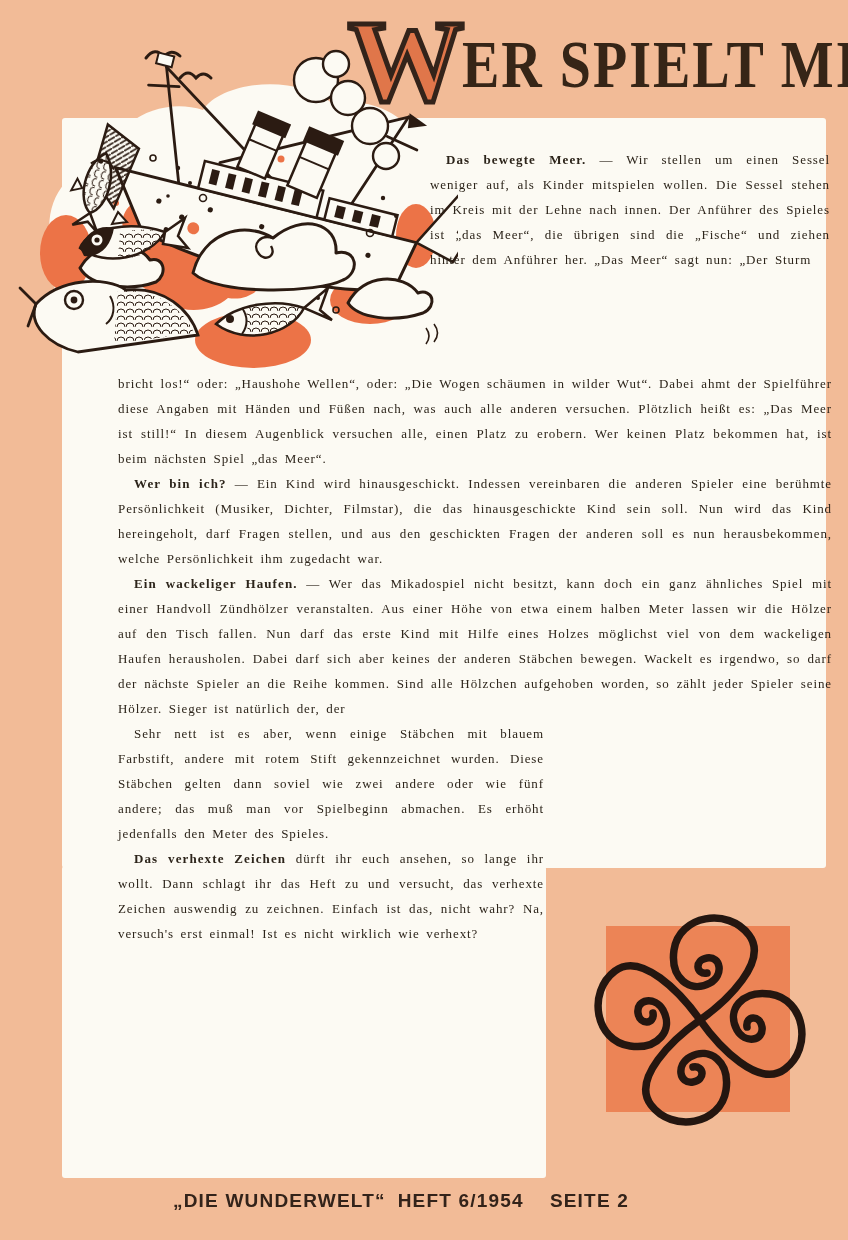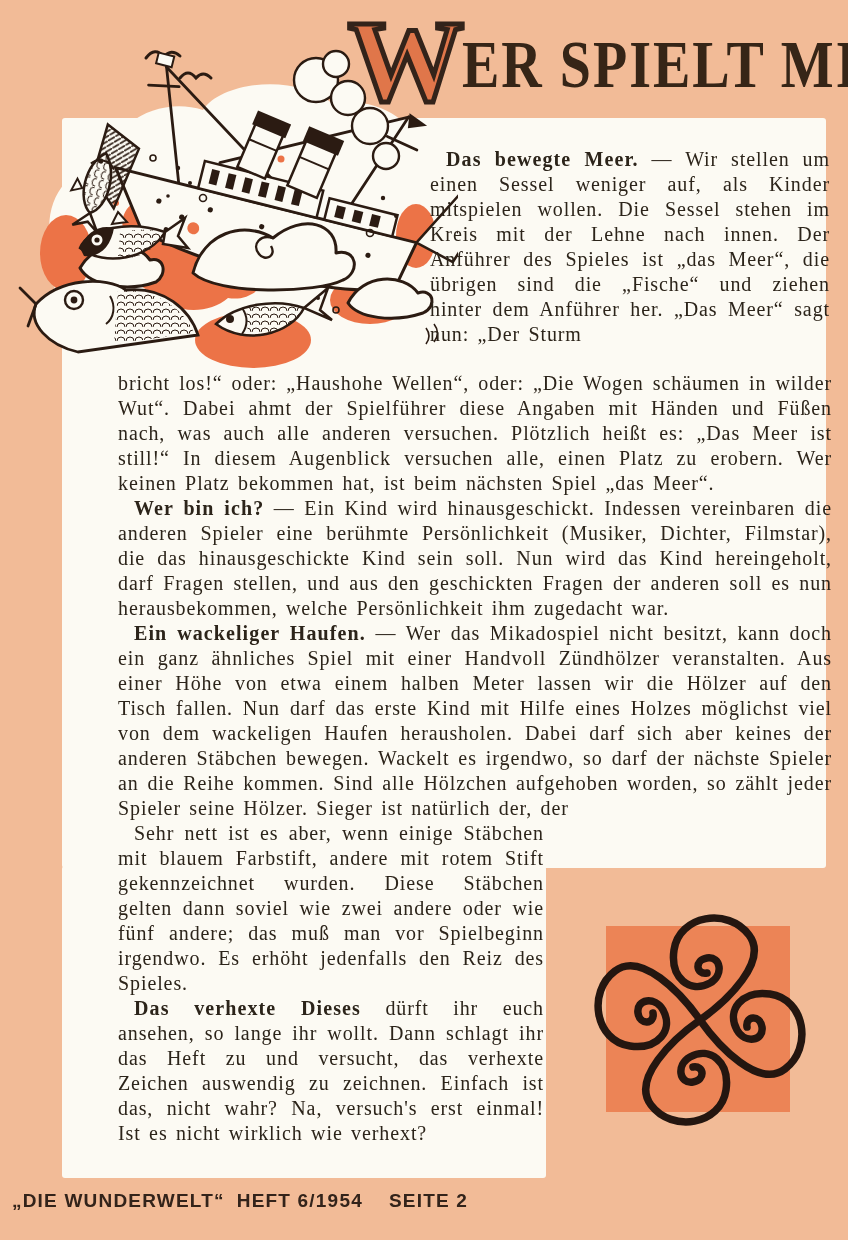--- a/index.html
+++ b/index.html
@@ -13,32 +13,32 @@
   .paper-lower{left:62px;top:866px;width:484px;height:312px;background:#fcfaf3;border-radius:3px;}
 
   
   .title{left:348px;top:14px;display:flex;align-items:flex-end;z-index:6;white-space:nowrap;}
   .title .big-w{font-size:116px;line-height:.82em;font-weight:700;color:#e0764a;
       -webkit-text-stroke:5px #33231a;letter-spacing:-4px;margin-right:2px;}
   .title .rest{font-size:56px;font-weight:700;color:#362517;letter-spacing:2px;
       transform:scaleY(1.22);transform-origin:bottom left;margin-bottom:6px;}
 
   
-  .bodytext{color:#2c241a;font-size:20px;line-height:25px;letter-spacing:.9px;
+  .bodytext{color:#2c241a;font-size:13px;line-height:25px;letter-spacing:.9px;
       word-spacing:2.5px;text-align:justify;hyphens:auto;z-index:4;}
   .bodytext p{margin:0;}
   .bodytext b{letter-spacing:1.1px;}
   .col-right{left:430px;top:147px;width:400px;}
   .flow{left:118px;top:371px;width:714px;}
   .narrow{width:426px;}
   .ind{text-indent:16px;}
   .p5{margin-top:14px;}
 
   
-  .footer{left:0;top:1190px;width:790px;display:flex;justify-content:flex-start;
+  .footer{left:0;top:1190px;width:790px;display:flex;justify-content:center;
       font-family:"Liberation Sans", sans-serif;font-weight:700;font-size:19px;
       letter-spacing:1.2px;color:#33231a;z-index:5;}
   .footer span{margin-left:12px;}
   .footer .pageno{margin-left:26px;}
 
   .illu{left:18px;top:28px;z-index:3;}
   .ornament{left:575px;top:893px;z-index:4;}
 </style>
 </head>
 <body>
@@ -239,23 +239,23 @@
     <p class="ind">
       <b>Wer bin ich?</b>
       <span>—</span>
       <span>Ein Kind wird hinausgeschickt. Indessen vereinbaren die anderen Spieler eine berühmte Persönlichkeit (Musiker, Dichter, Filmstar), die das hinausgeschickte Kind sein soll. Nun wird das Kind hereingeholt, darf Fragen stellen, und aus den geschickten Fragen der anderen soll es nun herausbekommen, welche Persönlichkeit ihm zugedacht war.</span>
     </p>
     <p class="ind">
       <b>Ein wackeliger Haufen.</b>
       <span>—</span>
       <span>Wer das Mikadospiel nicht besitzt, kann doch ein ganz ähnliches Spiel mit einer Handvoll Zündhölzer veranstalten. Aus einer Höhe von etwa einem halben Meter lassen wir die Hölzer auf den Tisch fallen. Nun darf das erste Kind mit Hilfe eines Holzes möglichst viel von dem wackeligen Haufen herausholen. Dabei darf sich aber keines der anderen Stäbchen bewegen. Wackelt es irgendwo, so darf der nächste Spieler an die Reihe kommen. Sind alle Hölzchen aufgehoben worden, so zählt jeder Spieler seine Hölzer. Sieger ist natürlich der, der</span>
     </p>
-    <p class="narrow ind">Sehr nett ist es aber, wenn einige Stäbchen mit blauem Farbstift, andere mit rotem Stift gekennzeichnet wurden. Diese Stäbchen gelten dann soviel wie zwei andere oder wie fünf andere; das muß man vor Spielbeginn irgendwo. Es erhöht jedenfalls den Reiz des Spieles.</p>
+    <p class="narrow ind">Sehr nett ist es aber, wenn einige Stäbchen mit blauem Farbstift, andere mit rotem Stift gekennzeichnet wurden. Diese Stäbchen gelten dann soviel wie zwei andere oder wie fünf andere; das muß man vor Spielbeginn abmachen. Es erhöht jedenfalls den Meter des Spieles.</p>
     <p class="narrow ind p5">
-      <b>Das verhexte Dieses</b>
+      <b>Das verhexte Zeichen</b>
       <span>dürft ihr euch ansehen, so lange ihr wollt. Dann schlagt ihr das Heft zu und versucht, das verhexte Zeichen auswendig zu zeichnen. Einfach ist das, nicht wahr? Na, versuch's erst einmal! Ist es nicht wirklich wie verhext?</span>
     </p>
   </div>
 
   <svg class="abs ornament" width="250" height="255" viewBox="0 0 250 255">
     <rect x="31" y="33" width="184" height="186" fill="#ec8456"></rect>
     <g stroke="#241610" stroke-width="7.5" fill="none" stroke-linecap="round">
       <path id="loop" d="M125,127 C106,100 66,58 40,78 C12,99 20,148 55,153 C83,157 99,137 88,117
                          C80,103 61,106 63,120 C65,133 80,131 78,120"></path>
       <use href="#loop" transform="rotate(90 125 127)"></use>

